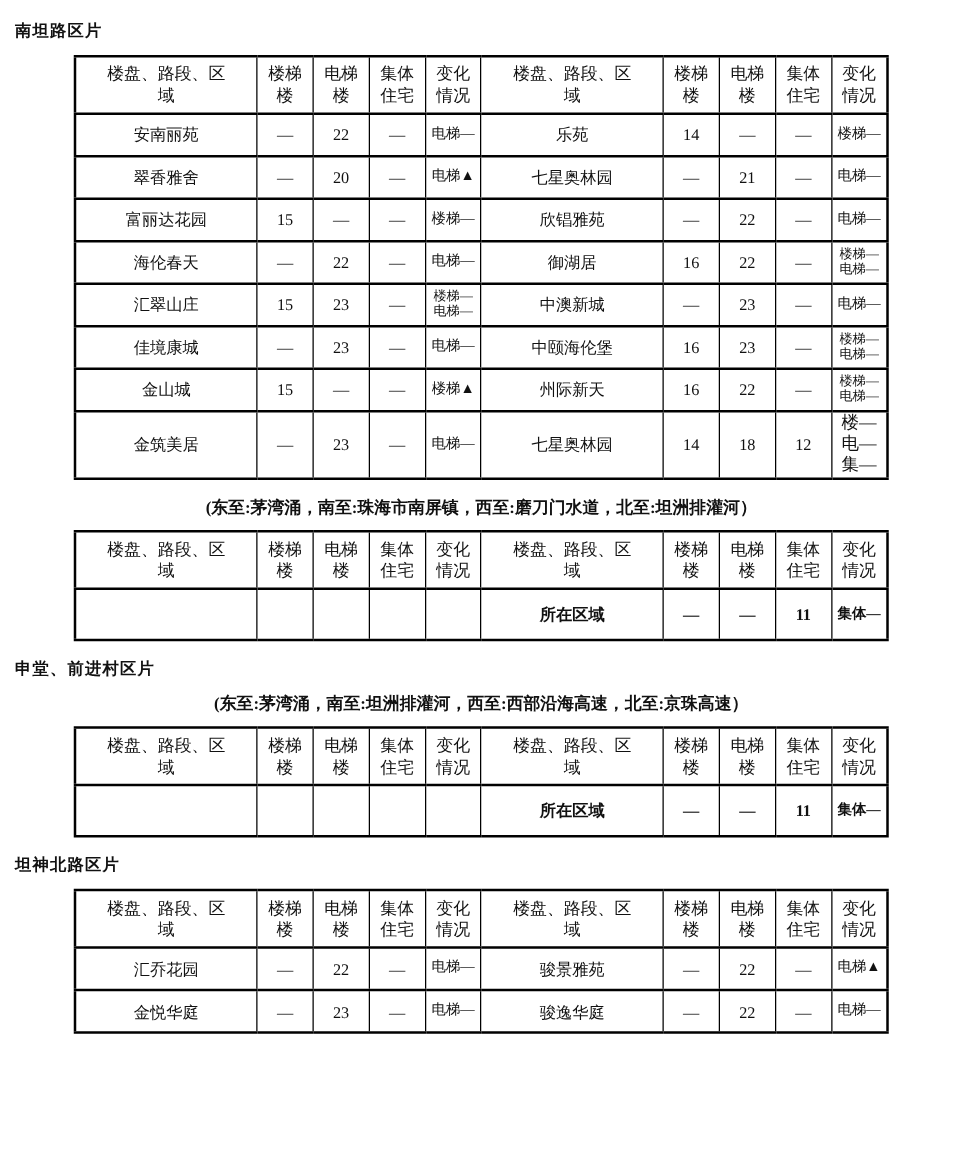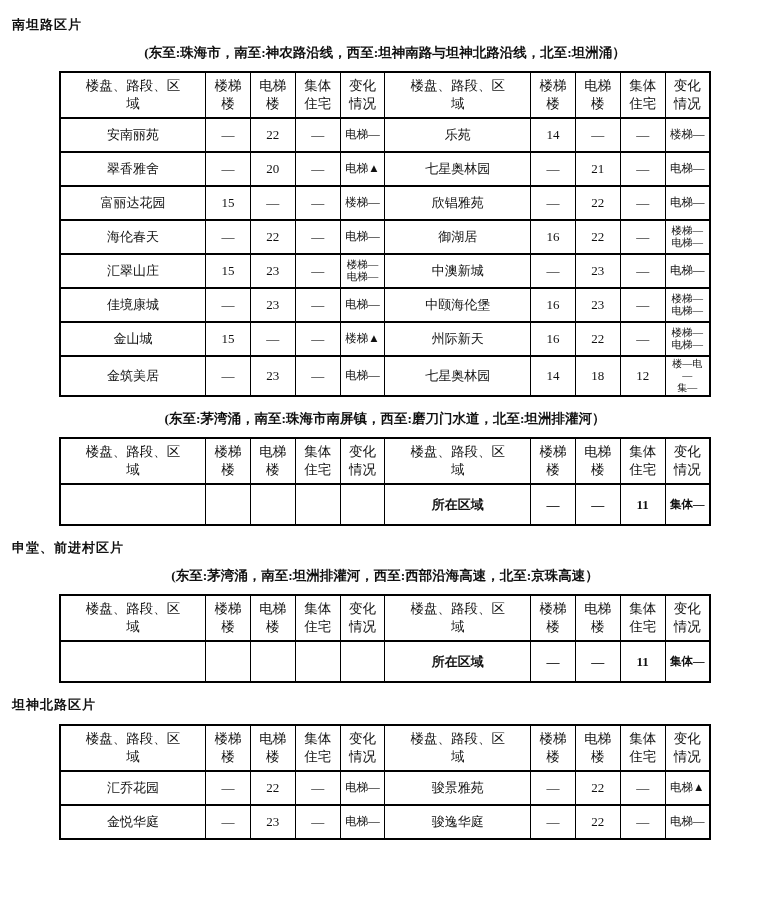--- a/index.html
+++ b/index.html
@@ -52,32 +52,31 @@
     font-size:13px;
     height:30px;
     line-height:1.2;
   }
   .single-row td{height:37px;font-weight:bold;}
   td.c-chg{
     font-size:11.5px;
     white-space:pre-line;
   }
   td.c-chg.two{font-size:10.5px;line-height:1.15;}
-  td.c-chg.xs{font-size:10px;line-height:1.2;}
+  td.c-chg.xs{font-size:14px;line-height:1.2;}
   col.c-name{width:22.4%;}
   col.c-sm{width:6.9%;}
 </style>
 </head>
 <body>
 
 <div class="page">
 
   <div class="section">
     <div class="sec-title">南坦路区片</div>
-    <div class="sec-subtitle">(东至:珠海市，南至:神农路沿线，西至:坦神南路与坦神北路沿线，北至:坦洲涌）</div>
     <table class="district">
         <colgroup>
           <col class="c-name">
           <col class="c-sm">
           <col class="c-sm">
           <col class="c-sm">
           <col class="c-sm">
           <col class="c-name">
           <col class="c-sm">
           <col class="c-sm">

